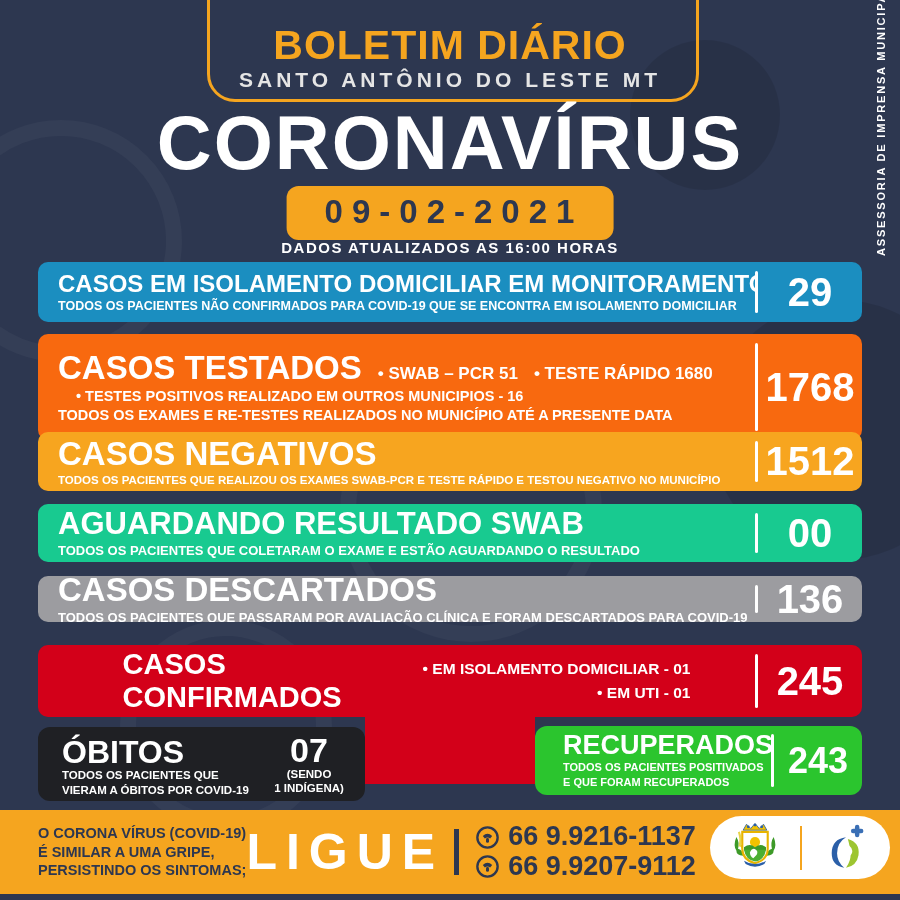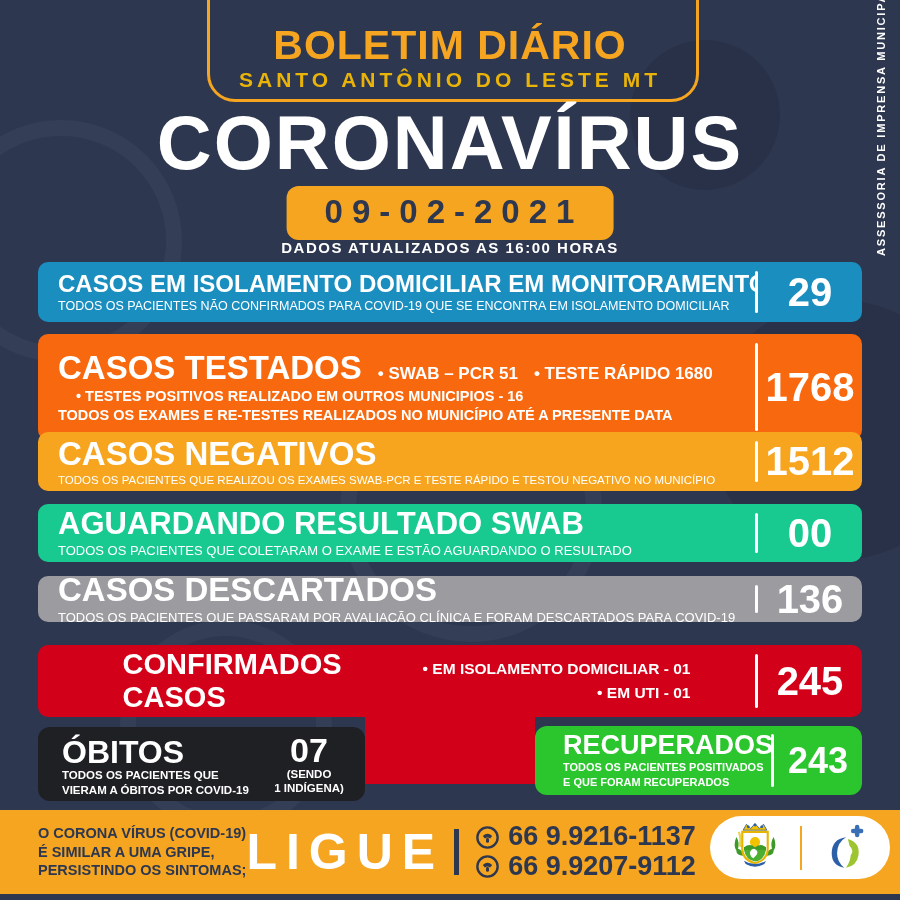--- a/index.html
+++ b/index.html
@@ -18,21 +18,21 @@
   .wm4{width:150px;height:150px;right:120px;top:40px;}
   .wm5{width:230px;height:230px;left:340px;top:380px;}
 
   .center-text{position:absolute;left:0;right:0;text-align:center;}
 
   .header-outline{
     position:absolute;left:207px;top:-34px;width:486px;height:130px;
     border:3px solid var(--accent,#f5a51f);border-radius:28px;
   }
   .h-title{top:22px;font-size:41px;font-weight:bold;color:var(--accent,#f5a51f);letter-spacing:1px;}
-  .h-sub{top:68px;font-size:21px;font-weight:bold;color:#eab308;letter-spacing:4px;}
+  .h-sub{top:68px;font-size:21px;font-weight:bold;color:#e5e5e5;letter-spacing:4px;}
   .main-title{top:99px;font-size:76px;font-weight:bold;color:#fff;letter-spacing:2px;}
   .date-pill{
     position:absolute;top:186px;left:50%;transform:translateX(-50%);
     background:var(--accent,#f5a51f);color:var(--navy,#2d3750);
     font-size:33px;font-weight:bold;letter-spacing:9px;
     padding:7px 30px 9px 38px;border-radius:12px;white-space:nowrap;
   }
   .updated{top:239px;font-size:15px;font-weight:bold;color:#fff;letter-spacing:1.5px;}
   .side-note{
     position:absolute;top:16px;right:13px;height:240px;
@@ -47,21 +47,21 @@
   .bar-amber{top:432px;height:59px;background:var(--amber,#f7a51f);}
   .bar-emerald{top:504px;height:58px;background:var(--emerald,#18ca90);}
   .bar-gray{top:576px;height:46px;background:var(--gray,#9c9ca0);}
   .bar-red{top:645px;height:72px;background:var(--red,#d30019);}
 
   .bar-body{flex:1;padding-left:20px;display:flex;flex-direction:column;justify-content:center;overflow:hidden;}
   .bar-sep{width:3px;background:#fff;margin:9px 0;border-radius:2px;flex:0 0 auto;}
   .bar-value{width:104px;display:flex;align-items:center;justify-content:center;font-weight:bold;font-size:40px;flex:0 0 auto;}
 
   .bar-title{font-weight:bold;white-space:nowrap;line-height:1.05;}
-  .bar-subtitle{font-weight:normal;white-space:nowrap;margin-top:3px;}
+  .bar-subtitle{font-weight:bold;white-space:nowrap;margin-top:3px;}
   .bar-blue .bar-title{font-size:24px;}
   .bar-blue .bar-subtitle{font-size:12.5px;}
   .t-row{display:flex;align-items:baseline;gap:16px;white-space:nowrap;}
   .bar-orange .bar-title{font-size:33px;}
   .t-tag{font-size:17px;font-weight:bold;}
   .t-note{font-size:14.5px;font-weight:bold;white-space:nowrap;margin-top:3px;}
   .t-note.ind{padding-left:18px;}
   .bar-amber .bar-title{font-size:33px;}
   .bar-amber .bar-subtitle{font-size:11.5px;}
   .bar-emerald .bar-title{font-size:31px;}
@@ -180,22 +180,22 @@
       <div class="bar-subtitle">TODOS OS PACIENTES QUE PASSARAM POR AVALIAÇÃO CLÍNICA E FORAM DESCARTADOS PARA COVID-19</div>
     </div>
     <div class="bar-sep"></div>
     <div class="bar-value">136</div>
   </div>
 
   <div class="red-patch"></div>
   <div class="bar bar-red">
     <div class="bar-body">
       <div class="red-title">
+        <div>CASOS</div>
         <div>CONFIRMADOS</div>
-        <div>CASOS</div>
       </div>
       <div class="red-bullets">
         <div>• EM ISOLAMENTO DOMICILIAR - 01</div>
         <div>• EM UTI - 01</div>
       </div>
     </div>
     <div class="bar-sep"></div>
     <div class="bar-value">245</div>
   </div>
 

